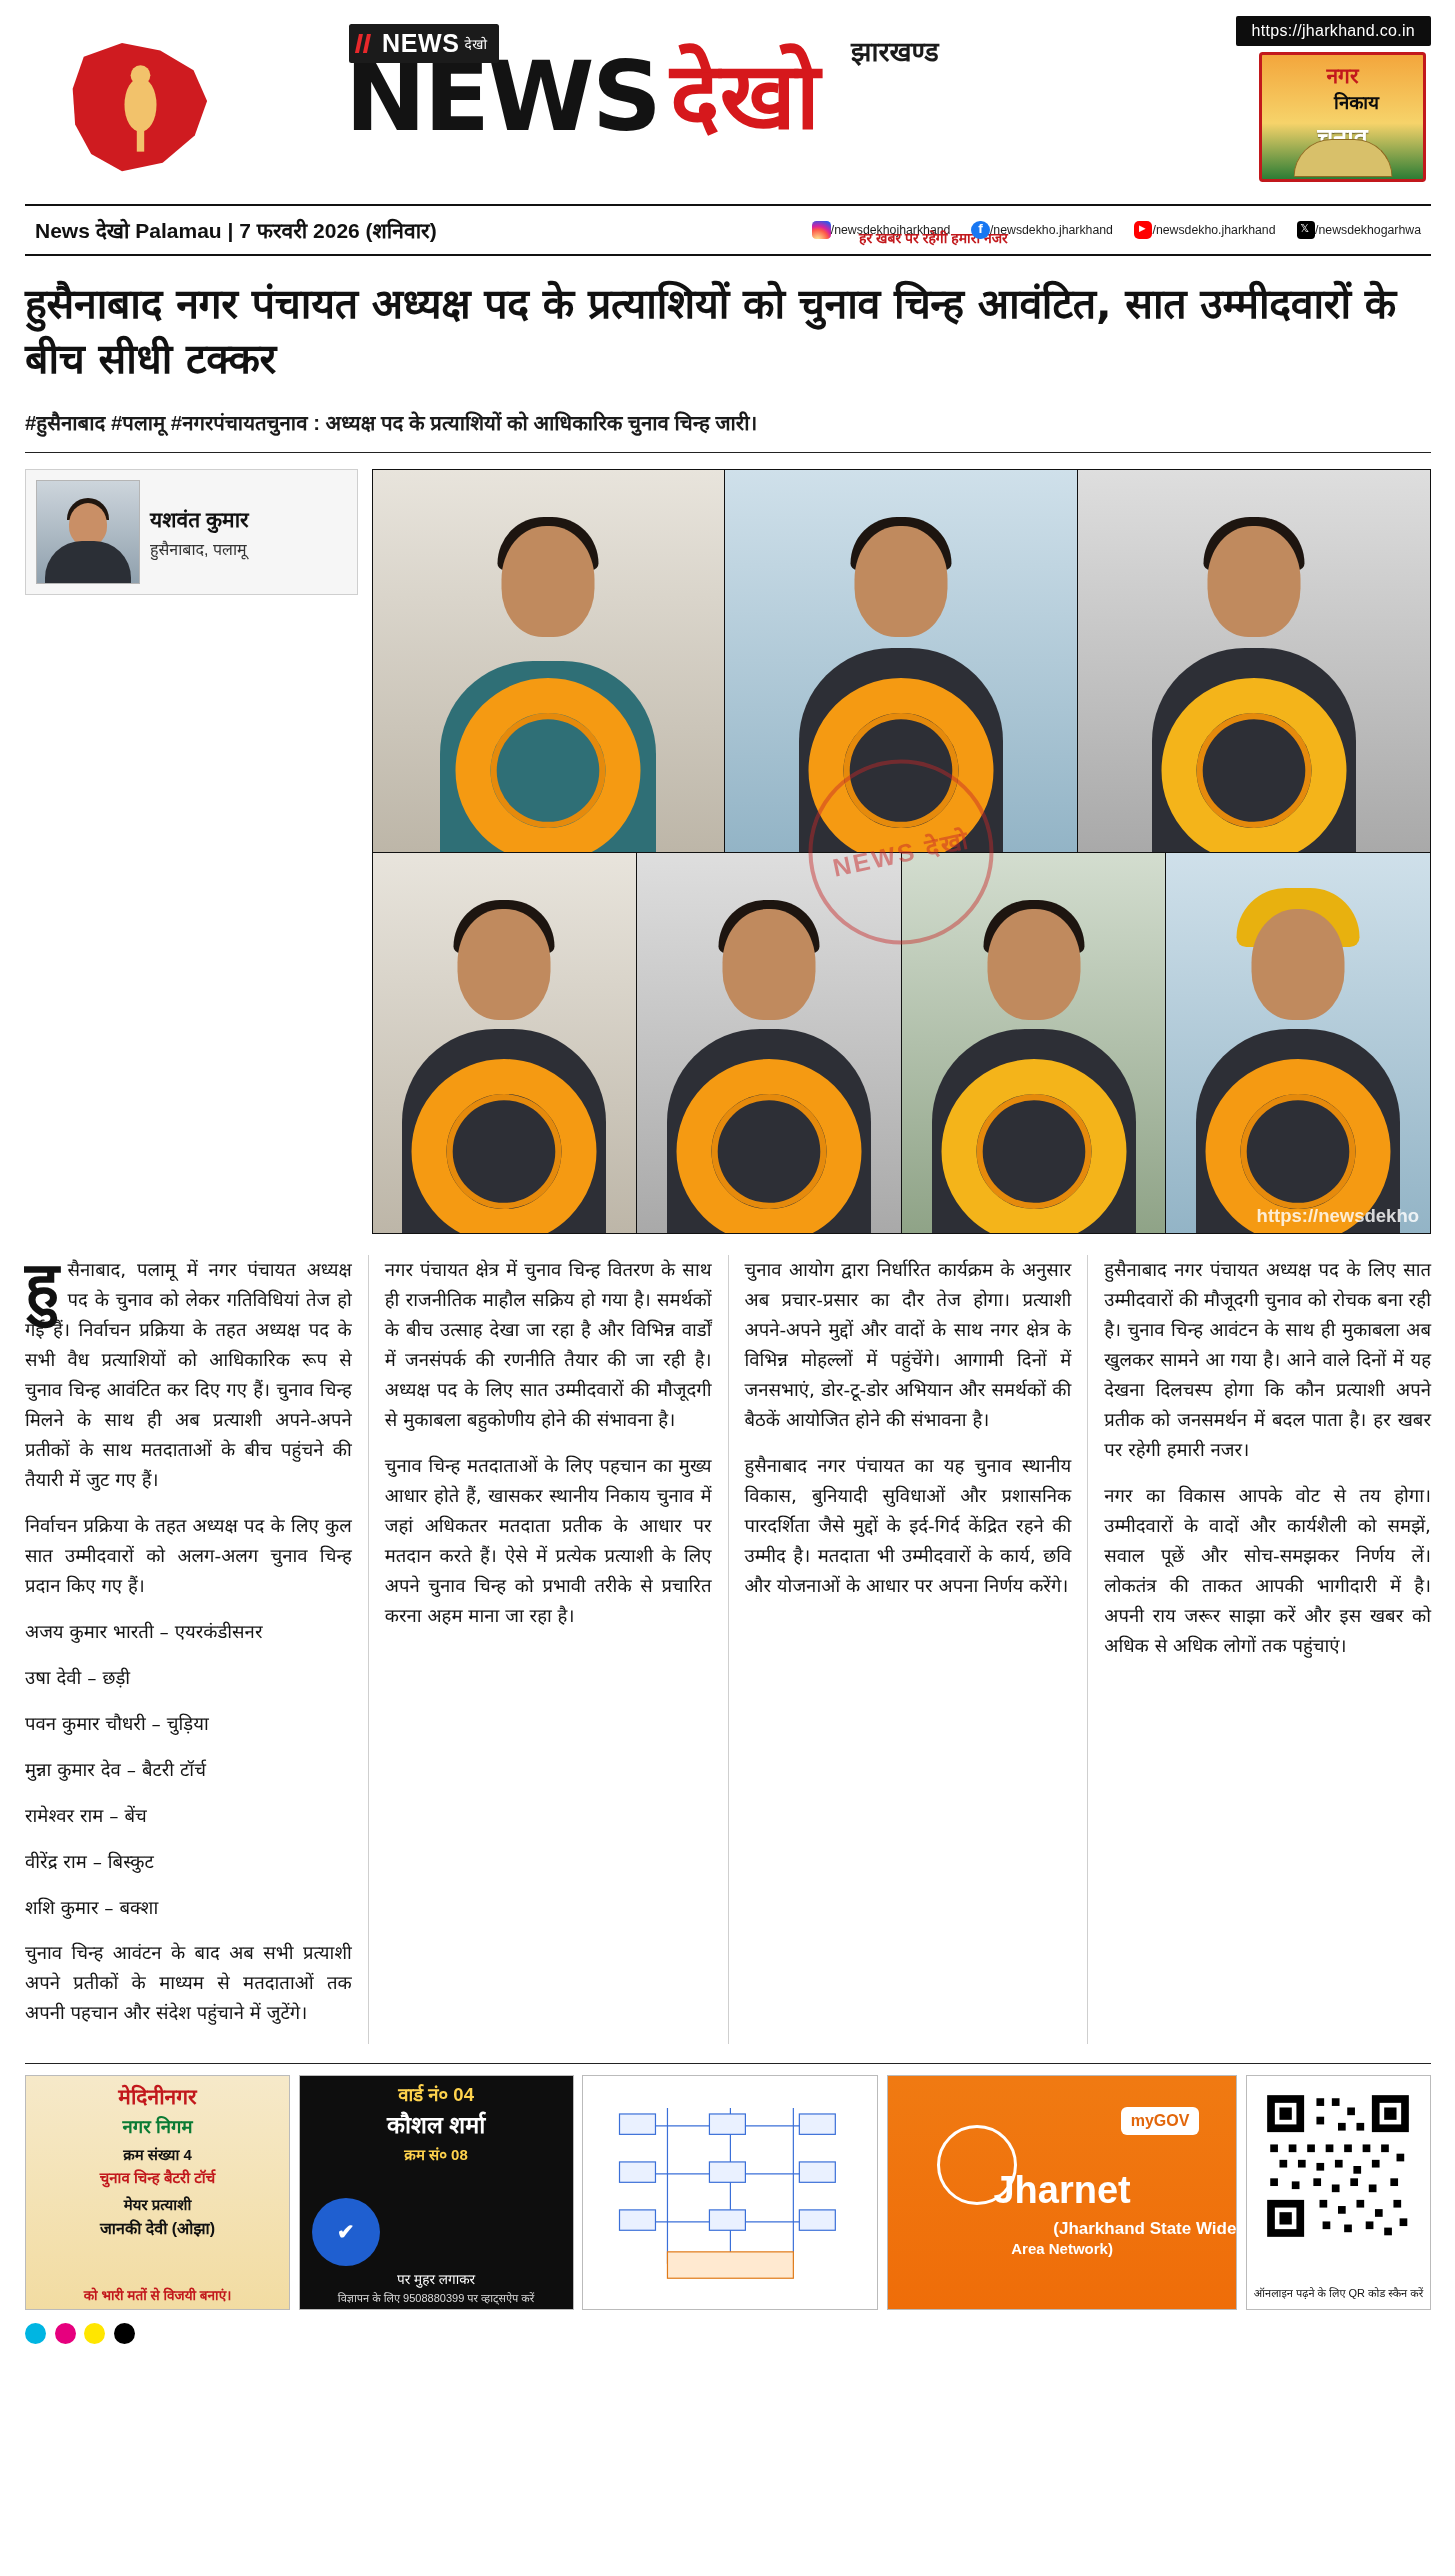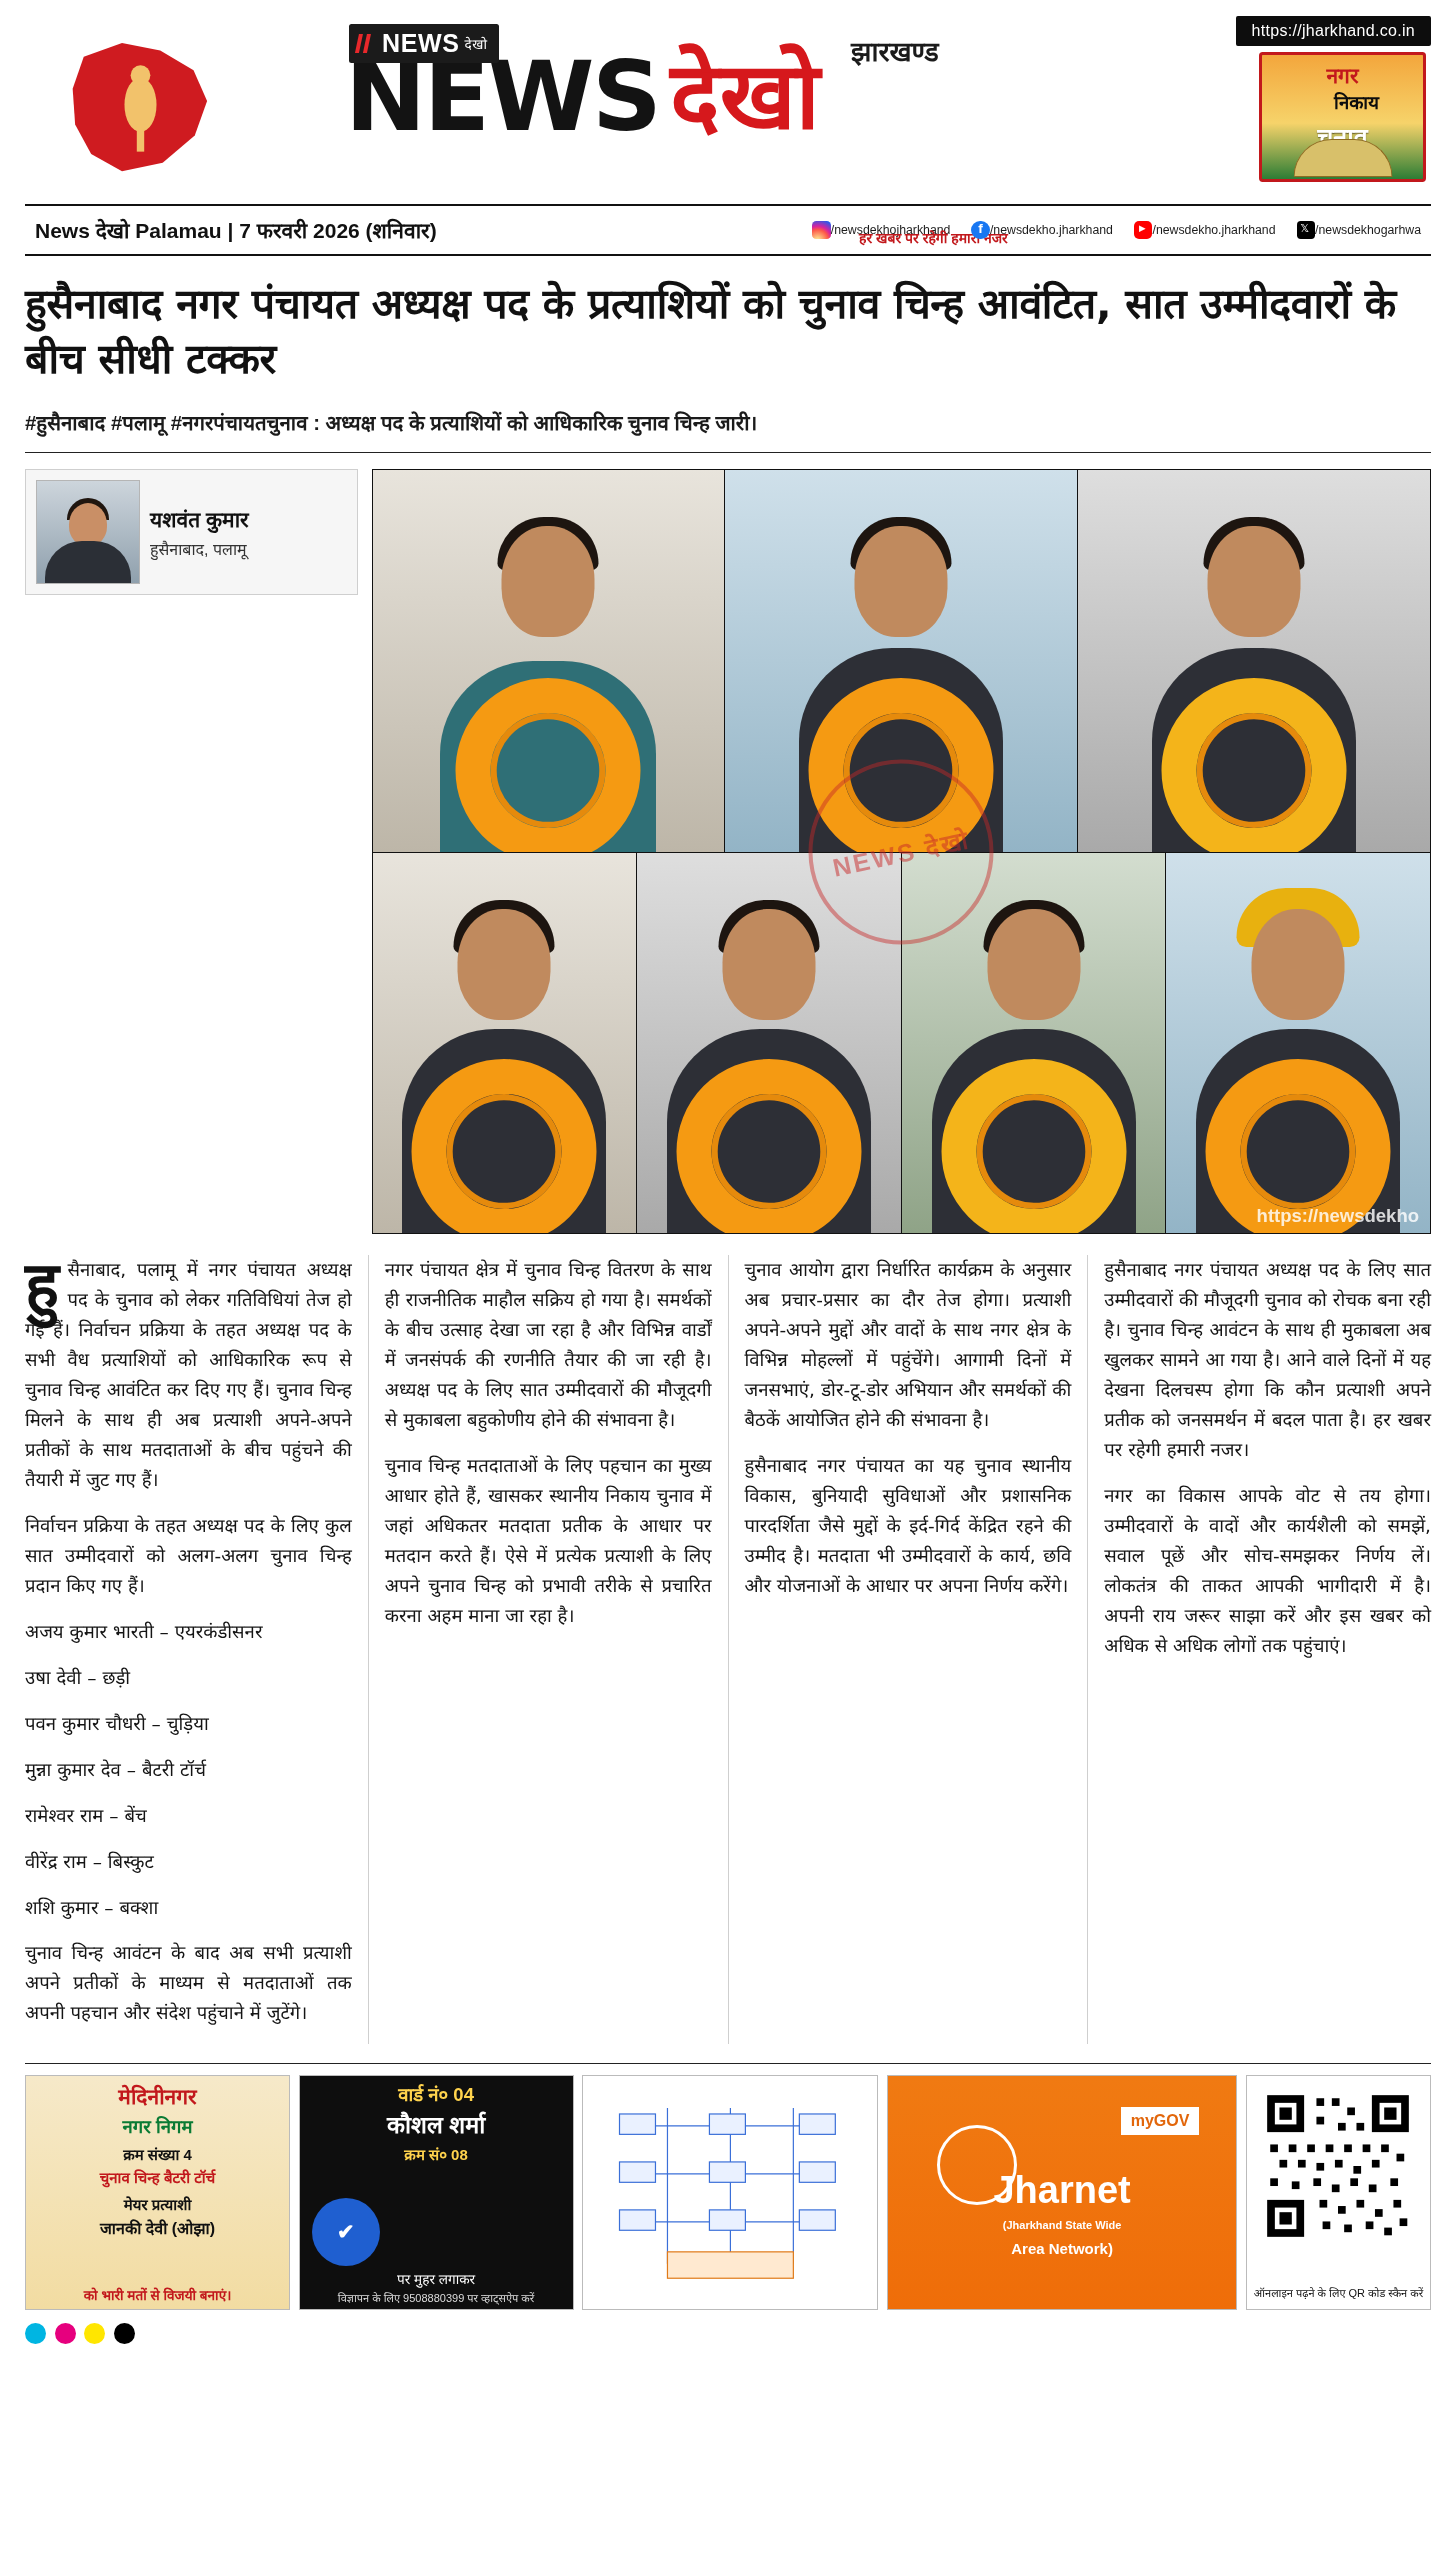--- a/index.html
+++ b/index.html
@@ -377,31 +377,31 @@
   .ad2 .badge {
     position:absolute; left: 12.3px; bottom: 43px; width: 68px; height: 68px;
     border-radius: 50%; background: #1f5fd0; color:#fff; display:flex; align-items:center;
     justify-content:center; font-size: 21px; font-weight:800;
   }
 
   .ad3 .diagram { position:absolute; inset: 8.6px; }
 
   .ad4 .jharnet { position:absolute; left:0; right:0; top: 93px; text-align:center;
       font-size: 38px; font-weight: 800; color:#fff; }
-  .ad4 .sub { position:absolute; left:0; right:0; top: 143px; text-align:center;
-      font-size: 11px; font-weight:700; color:#fff; }
+  .ad4 .sub { position:absolute; left:0; right:0; top: 143px; text-align:right;
+      font-size: 17px; font-weight:700; color:#fff; }
   .ad4 .sub2 { position:absolute; left:0; right:0; top: 164px; text-align:center;
       font-size: 15px; font-weight:700; color:#fff; }
   .ad4 .globe {
     position:absolute; left: 49px; top: 49px; width: 80px; height: 80px;
     border-radius: 50%; border: 3.7px solid #fff;
   }
   .ad4 .mygov {
     position:absolute; right: 37px; top: 31px; background:#fff; color:#e2660b;
-    font-size: 16px; font-weight:800; padding: 5px 10px; border-radius: 0;
+    font-size: 16px; font-weight:800; padding: 5px 10px; border-radius: 6px;
   }
   .ad5 .qr { position:absolute; left: 13.6px; top: 13.6px; width: 154px; height: 154px; background:#fff; }
   .ad5 .cap { position:absolute; left:0; right:0; bottom: 8.6px; text-align:center; font-size: 11px; color:#111; }
 
   .colorbar {
     margin: 13.6px 25px 18.5px 25px;
     display: flex; gap: 8.6px; align-items: center;
   }
   .dot { width: 21px; height: 21px; border-radius: 50%; }
 </style>

